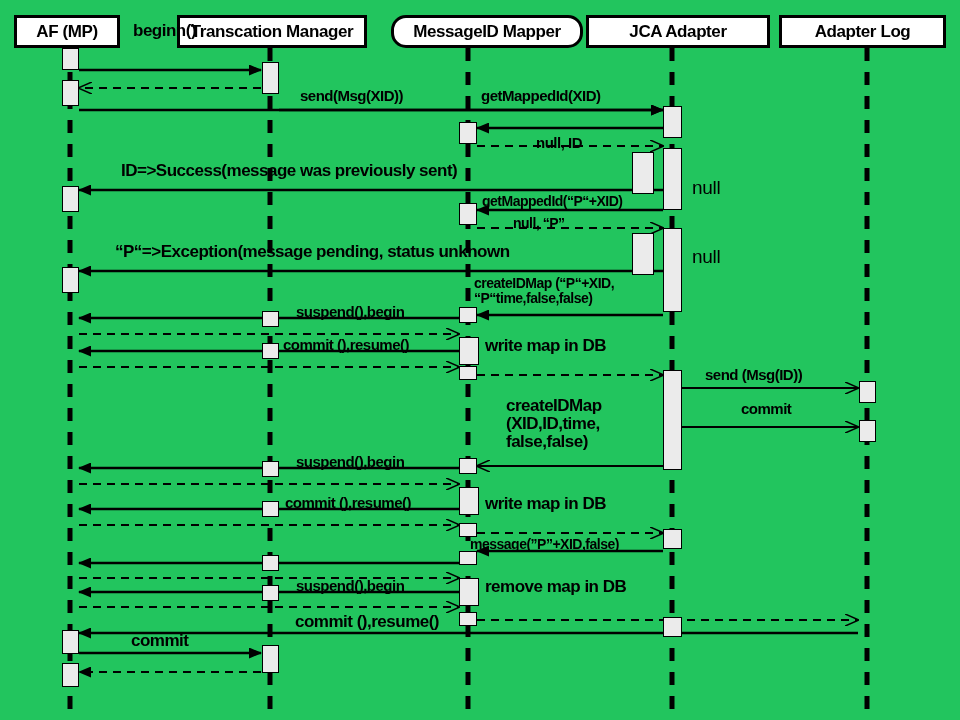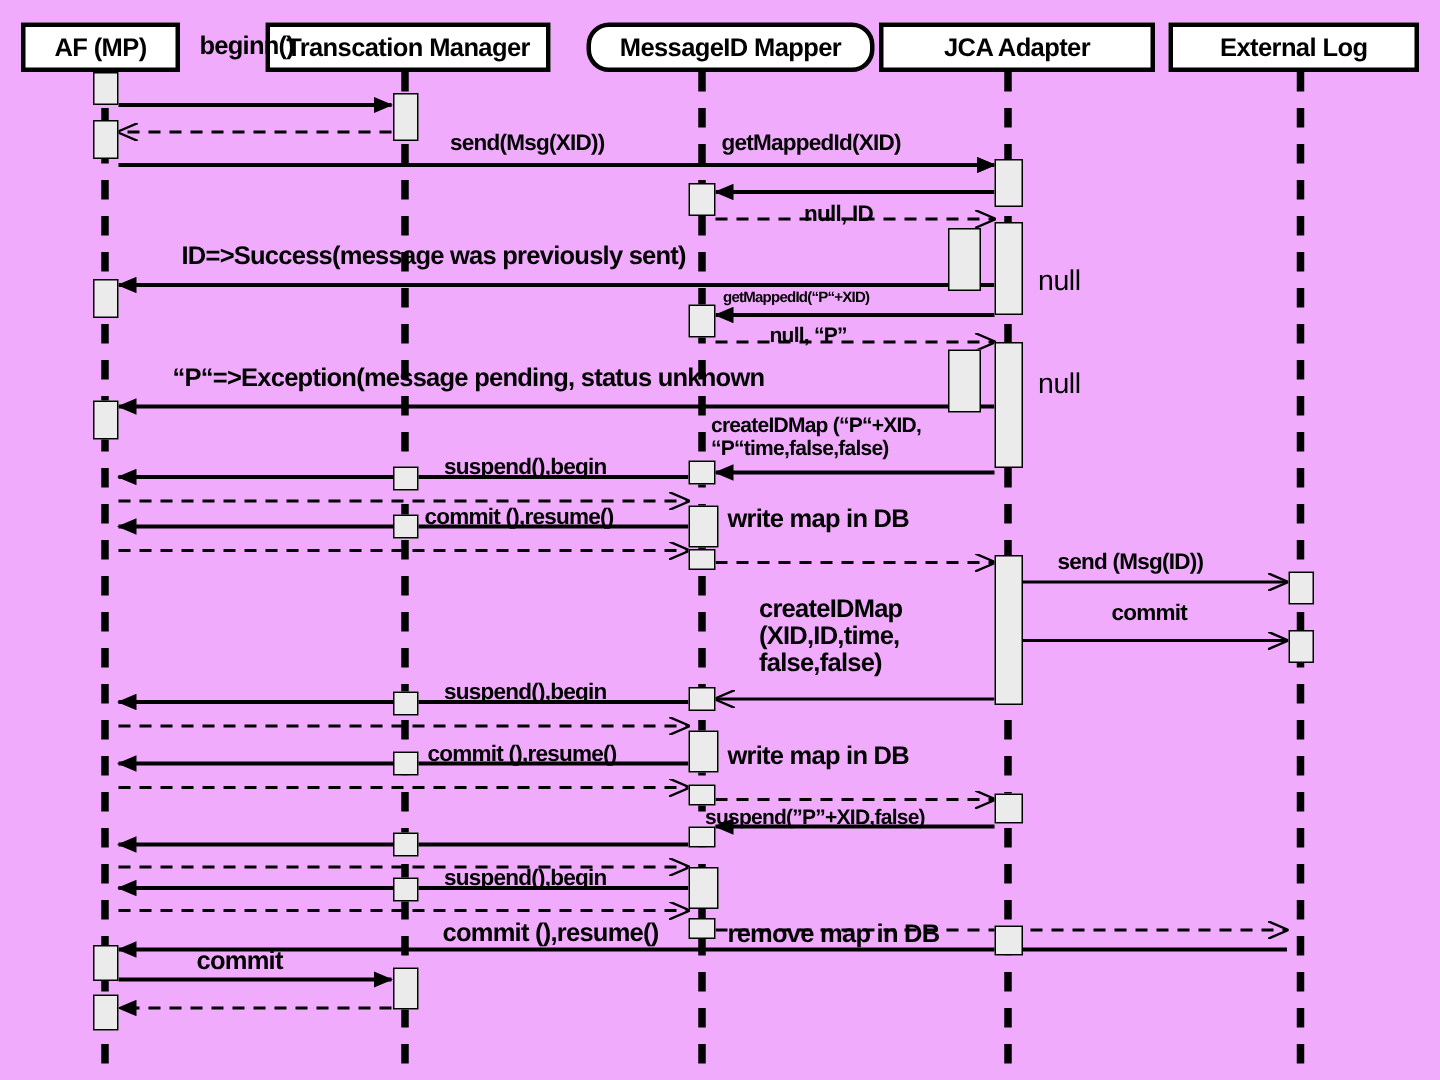--- a/index.html
+++ b/index.html
@@ -1,18 +1,18 @@
 <!DOCTYPE html>
 <html><head>
 <meta charset="utf-8">
 <title>UML Sequence Diagram</title>
 <style>
   html,body{margin:0;padding:0;background:#ffffff;}
   body{font-family:"Liberation Sans","DejaVu Sans",sans-serif;}
-  #canvas{position:relative;width:960px;height:720px;background:#f0abfc;overflow:hidden;}
+  #canvas{position:relative;width:960px;height:720px;background:#22c55e;overflow:hidden;}
   svg#wire{position:absolute;left:0;top:0;width:960px;height:720px;}
 
   .lifeline-head{
     position:absolute;border:3px solid #000;background:#fff;
     display:flex;align-items:center;justify-content:center;
     font-weight:bold;font-size:17px;color:#000;white-space:nowrap;
     letter-spacing:-0.4px;box-sizing:border-box;
   }
   .activation{
     position:absolute;background:#ebebeb;border:1.6px solid #000;box-sizing:border-box;
@@ -96,21 +96,21 @@
       <div class="lifeline-head" style="left: 177px; top: 15px; width: 190px; height: 33px;">
         <span>Transcation Manager</span>
       </div>
       <div class="lifeline-head" style="left: 391px; top: 15px; width: 192px; height: 33px; border-radius: 15px;">
         <span>MessageID Mapper</span>
       </div>
       <div class="lifeline-head" style="left: 586px; top: 15px; width: 184px; height: 33px;">
         <span>JCA Adapter</span>
       </div>
       <div class="lifeline-head" style="left: 779px; top: 15px; width: 167px; height: 33px;">
-        <span>External Log</span>
+        <span>Adapter Log</span>
       </div>
     </div>
 
   <div id="acts">
       <div class="activation" style="left: 62px; top: 48px; width: 17px; height: 22px; background: rgb(235, 235, 235);"></div>
       <div class="activation" style="left: 62px; top: 80px; width: 17px; height: 26px; background: rgb(235, 235, 235);"></div>
       <div class="activation" style="left: 62px; top: 186px; width: 17px; height: 26px; background: rgb(235, 235, 235);"></div>
       <div class="activation" style="left: 62px; top: 267px; width: 17px; height: 26px; background: rgb(235, 235, 235);"></div>
       <div class="activation" style="left: 62px; top: 630px; width: 17px; height: 24px; background: rgb(235, 235, 235);"></div>
       <div class="activation" style="left: 62px; top: 663px; width: 17px; height: 24px; background: rgb(235, 235, 235);"></div>
@@ -144,38 +144,38 @@
       <div class="activation" style="left: 859px; top: 381px; width: 17px; height: 22px; background: rgb(235, 235, 235);"></div>
       <div class="activation" style="left: 859px; top: 420px; width: 17px; height: 22px; background: rgb(235, 235, 235);"></div>
     </div>
 
   <div id="labels">
       <div class="msg-label" style="left: 133px; top: 22px; font-size: 17px;">beginn()</div>
       <div class="msg-label" style="left: 300px; top: 88px; font-size: 15px;">send(Msg(XID))</div>
       <div class="msg-label" style="left: 481px; top: 88px; font-size: 15px;">getMappedId(XID)</div>
       <div class="msg-label" style="left: 536px; top: 135px; font-size: 15px;">null, ID</div>
       <div class="msg-label" style="left: 121px; top: 162px; font-size: 17px;">ID=&gt;Success(message was previously sent)</div>
-      <div class="msg-label" style="left: 482px; top: 194px; font-size: 10px; text-align: center;">getMappedId(“P“+XID)</div>
+      <div class="msg-label" style="left: 482px; top: 194px; font-size: 14px; text-align: center;">getMappedId(“P“+XID)</div>
       <div class="msg-label" style="left: 513px; top: 216px; font-size: 14px;">null, “P”</div>
       <div class="msg-label" style="left: 115px; top: 243px; font-size: 17px;">“P“=&gt;Exception(message pending, status unknown</div>
       <div class="msg-label multi" style="left: 474px; top: 276px; font-size: 14px;">createIDMap (“P“+XID,
 “P“time,false,false)</div>
       <div class="msg-label" style="left: 296px; top: 304px; font-size: 15px;">suspend(),begin</div>
       <div class="msg-label" style="left: 283px; top: 337px; font-size: 15px;">commit (),resume()</div>
       <div class="msg-label" style="left: 485px; top: 337px; font-size: 17px;">write map in DB</div>
       <div class="msg-label" style="left: 705px; top: 367px; font-size: 15px;">send (Msg(ID))</div>
       <div class="msg-label" style="left: 741px; top: 401px; font-size: 15px;">commit</div>
       <div class="msg-label multi" style="left: 506px; top: 397px; font-size: 17px;">createIDMap
 (XID,ID,time,
 false,false)</div>
       <div class="msg-label" style="left: 296px; top: 454px; font-size: 15px;">suspend(),begin</div>
       <div class="msg-label" style="left: 285px; top: 495px; font-size: 15px;">commit (),resume()</div>
       <div class="msg-label" style="left: 485px; top: 495px; font-size: 17px;">write map in DB</div>
-      <div class="msg-label" style="left: 470px; top: 537px; font-size: 14px;">suspend(”P”+XID,false)</div>
+      <div class="msg-label" style="left: 470px; top: 537px; font-size: 14px;">message(”P”+XID,false)</div>
       <div class="msg-label" style="left: 296px; top: 578px; font-size: 15px;">suspend(),begin</div>
-      <div class="msg-label" style="left: 485px; top: 578px; font-size: 17px; margin-top: 36px;">remove map in DB</div>
+      <div class="msg-label" style="left: 485px; top: 578px; font-size: 17px;">remove map in DB</div>
       <div class="msg-label" style="left: 295px; top: 613px; font-size: 17px;">commit (),resume()</div>
       <div class="msg-label" style="left: 131px; top: 632px; font-size: 17px;">commit</div>
       <div class="note-label" style="left: 692px; top: 177px; font-size: 19px;">null</div>
       <div class="note-label" style="left: 692px; top: 246px; font-size: 19px;">null</div>
     </div>
 
 </div>
 
 </body></html>

